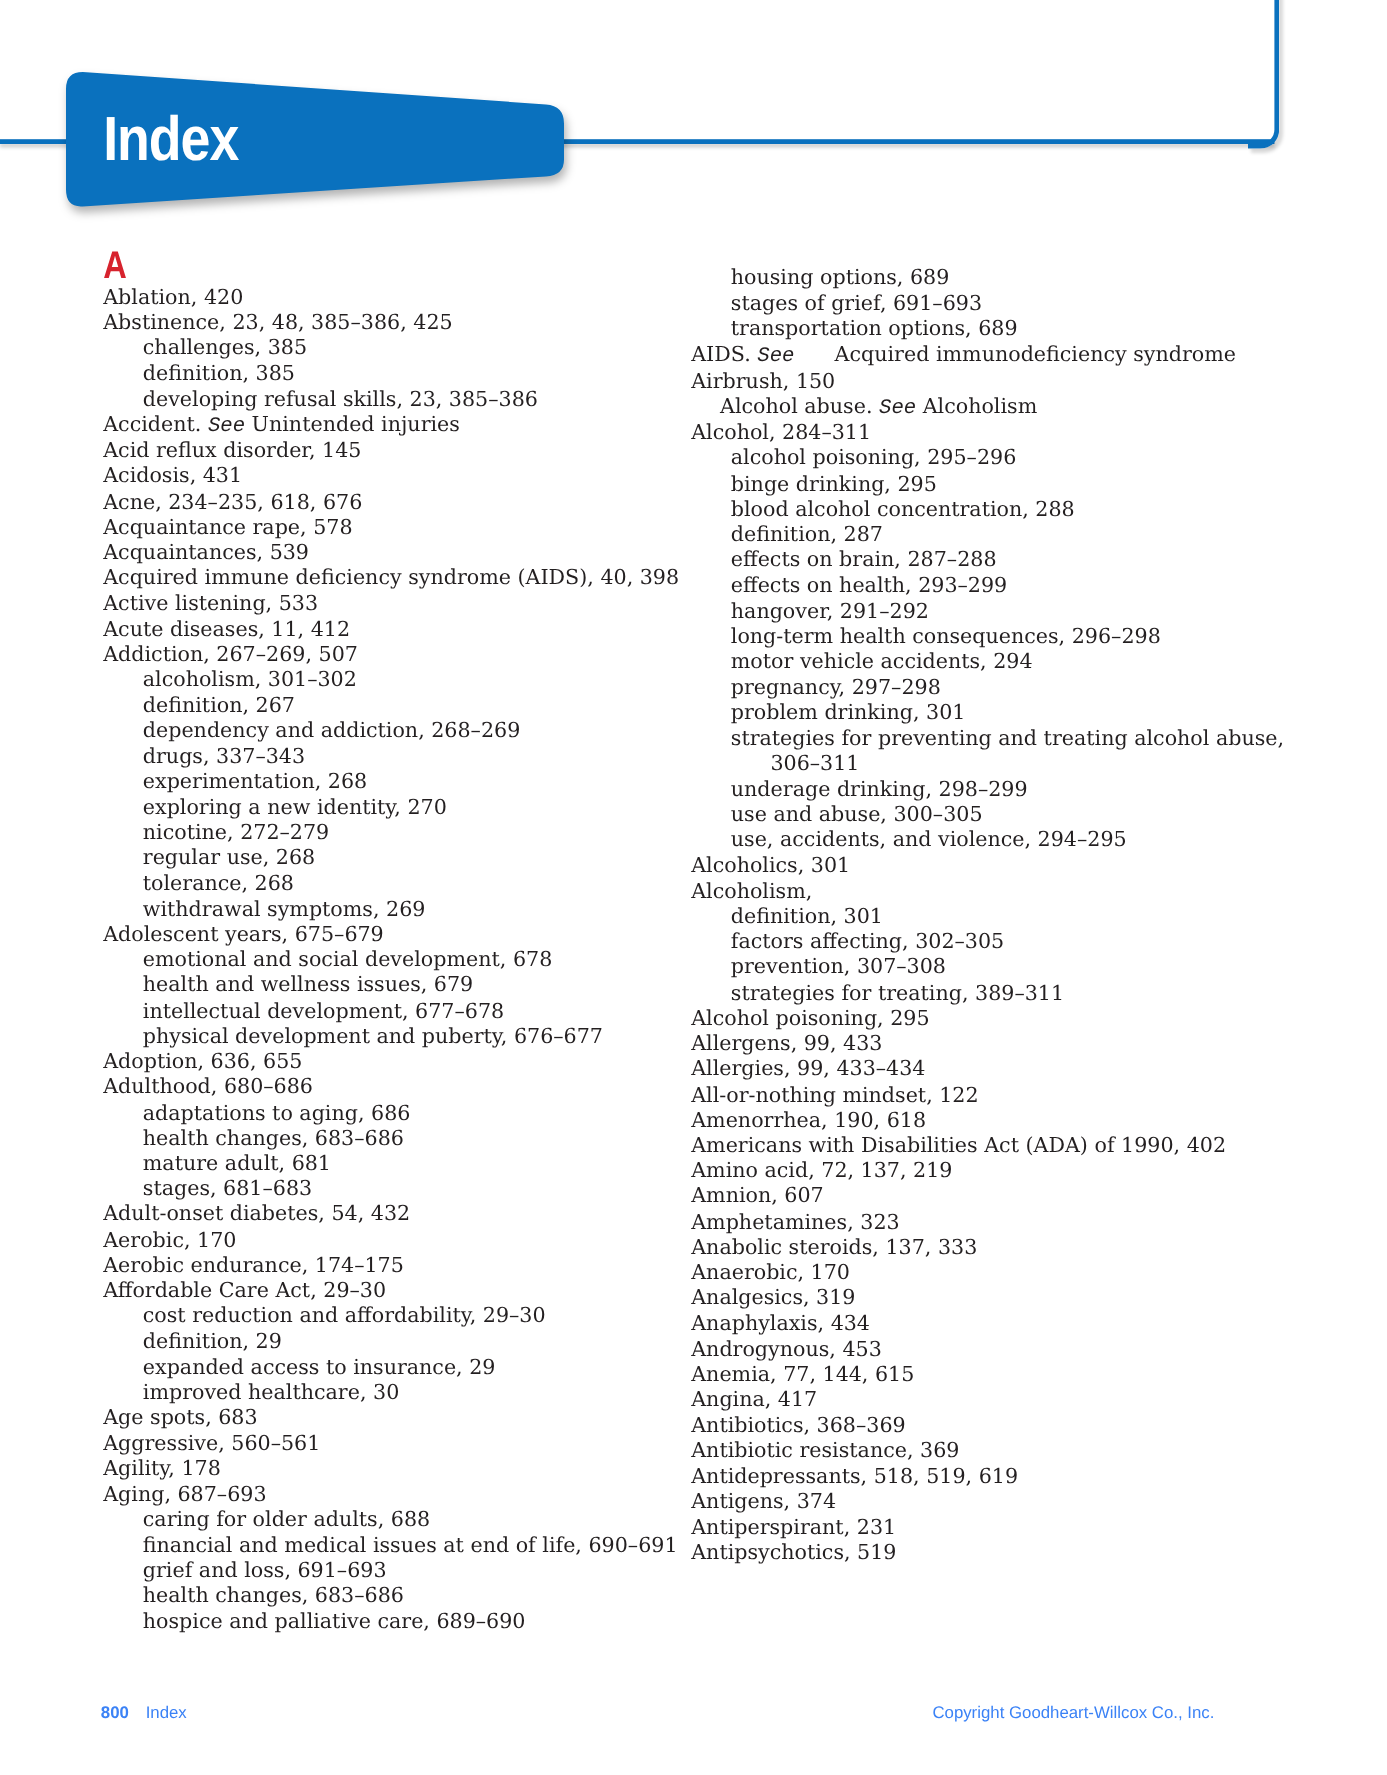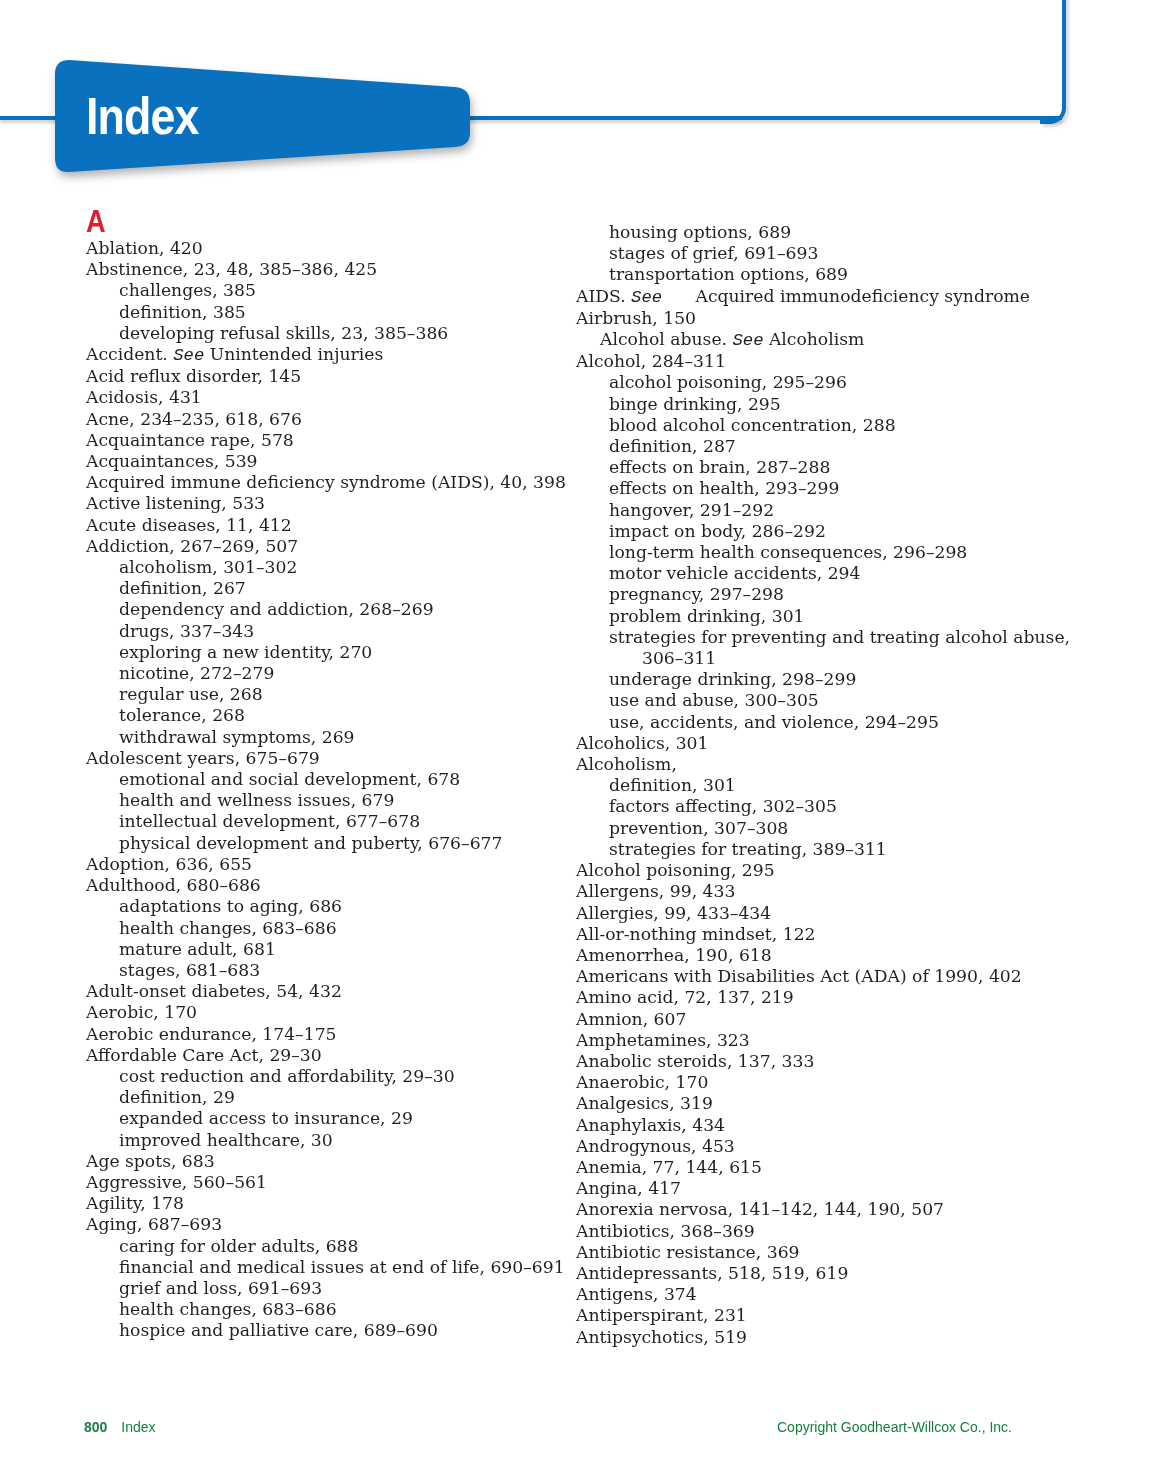--- a/index.html
+++ b/index.html
@@ -34,21 +34,21 @@
     font-family: "Liberation Sans", sans-serif; font-weight: bold; color: #d7232e;
     font-size: 32px; line-height: 34px; height: 34px; transform: scaleX(0.85); transform-origin: left;
     margin-bottom: 0px;
   }
   .entry { white-space: nowrap; }
   .sub { padding-left: 33px; }
   .cont { padding-left: 66px; }
   .see { font-style: italic; font-family: Liberation Mono, monospace; }
   .footer {
     position: absolute; top: 1419px; font-family: "Liberation Sans", sans-serif;
-    font-size: 14px; color: #15803d;
+    font-size: 14px; color: #3b82f6;
   }
   .footer-left { left: 84px; }
   .footer-left .pg { font-weight: bold; margin-right: 14px; }
   .footer-right { left: 777px; }
 </style>
 </head>
 <body>
 
 <div class="frame-h"></div>
 <div class="frame-v"></div>
@@ -75,20 +75,21 @@
       <div class="entry">Acquaintance rape, 578</div>
       <div class="entry">Acquaintances, 539</div>
       <div class="entry">Acquired immune deficiency syndrome (AIDS), 40, 398</div>
       <div class="entry">Active listening, 533</div>
       <div class="entry">Acute diseases, 11, 412</div>
       <div class="entry">Addiction, 267–269, 507</div>
       <div class="entry sub">alcoholism, 301–302</div>
       <div class="entry sub">definition, 267</div>
       <div class="entry sub">dependency and addiction, 268–269</div>
       <div class="entry sub">drugs, 337–343</div>
+      <div class="entry sub">experimentation, 268</div>
       <div class="entry sub">exploring a new identity, 270</div>
       <div class="entry sub">nicotine, 272–279</div>
       <div class="entry sub">regular use, 268</div>
       <div class="entry sub">tolerance, 268</div>
       <div class="entry sub">withdrawal symptoms, 269</div>
       <div class="entry">Adolescent years, 675–679</div>
       <div class="entry sub">emotional and social development, 678</div>
       <div class="entry sub">health and wellness issues, 679</div>
       <div class="entry sub">intellectual development, 677–678</div>
       <div class="entry sub">physical development and puberty, 676–677</div>
@@ -127,21 +128,20 @@
       <div class="entry">Airbrush, 150</div>
       <div class="entry"><span style="white-space: pre; margin-left: 24px;">Alcohol abuse. </span><span class="see">See</span><span style="white-space: pre;"> Alcoholism</span></div>
       <div class="entry">Alcohol, 284–311</div>
       <div class="entry sub">alcohol poisoning, 295–296</div>
       <div class="entry sub">binge drinking, 295</div>
       <div class="entry sub">blood alcohol concentration, 288</div>
       <div class="entry sub">definition, 287</div>
       <div class="entry sub">effects on brain, 287–288</div>
       <div class="entry sub">effects on health, 293–299</div>
       <div class="entry sub">hangover, 291–292</div>
-      <div class="entry sub">impact on body, 286–292</div>
       <div class="entry sub">long-term health consequences, 296–298</div>
       <div class="entry sub">motor vehicle accidents, 294</div>
       <div class="entry sub">pregnancy, 297–298</div>
       <div class="entry sub">problem drinking, 301</div>
       <div class="entry sub">strategies for preventing and treating alcohol abuse,</div>
       <div class="entry cont">306–311</div>
       <div class="entry sub">underage drinking, 298–299</div>
       <div class="entry sub">use and abuse, 300–305</div>
       <div class="entry sub">use, accidents, and violence, 294–295</div>
       <div class="entry">Alcoholics, 301</div>
@@ -159,21 +159,20 @@
       <div class="entry">Amino acid, 72, 137, 219</div>
       <div class="entry">Amnion, 607</div>
       <div class="entry">Amphetamines, 323</div>
       <div class="entry">Anabolic steroids, 137, 333</div>
       <div class="entry">Anaerobic, 170</div>
       <div class="entry">Analgesics, 319</div>
       <div class="entry">Anaphylaxis, 434</div>
       <div class="entry">Androgynous, 453</div>
       <div class="entry">Anemia, 77, 144, 615</div>
       <div class="entry">Angina, 417</div>
-      <div class="entry">Anorexia nervosa, 141–142, 144, 190, 507</div>
       <div class="entry">Antibiotics, 368–369</div>
       <div class="entry">Antibiotic resistance, 369</div>
       <div class="entry">Antidepressants, 518, 519, 619</div>
       <div class="entry">Antigens, 374</div>
       <div class="entry">Antiperspirant, 231</div>
       <div class="entry">Antipsychotics, 519</div>
     </div>
 </div>
 
 <div class="footer footer-left">

